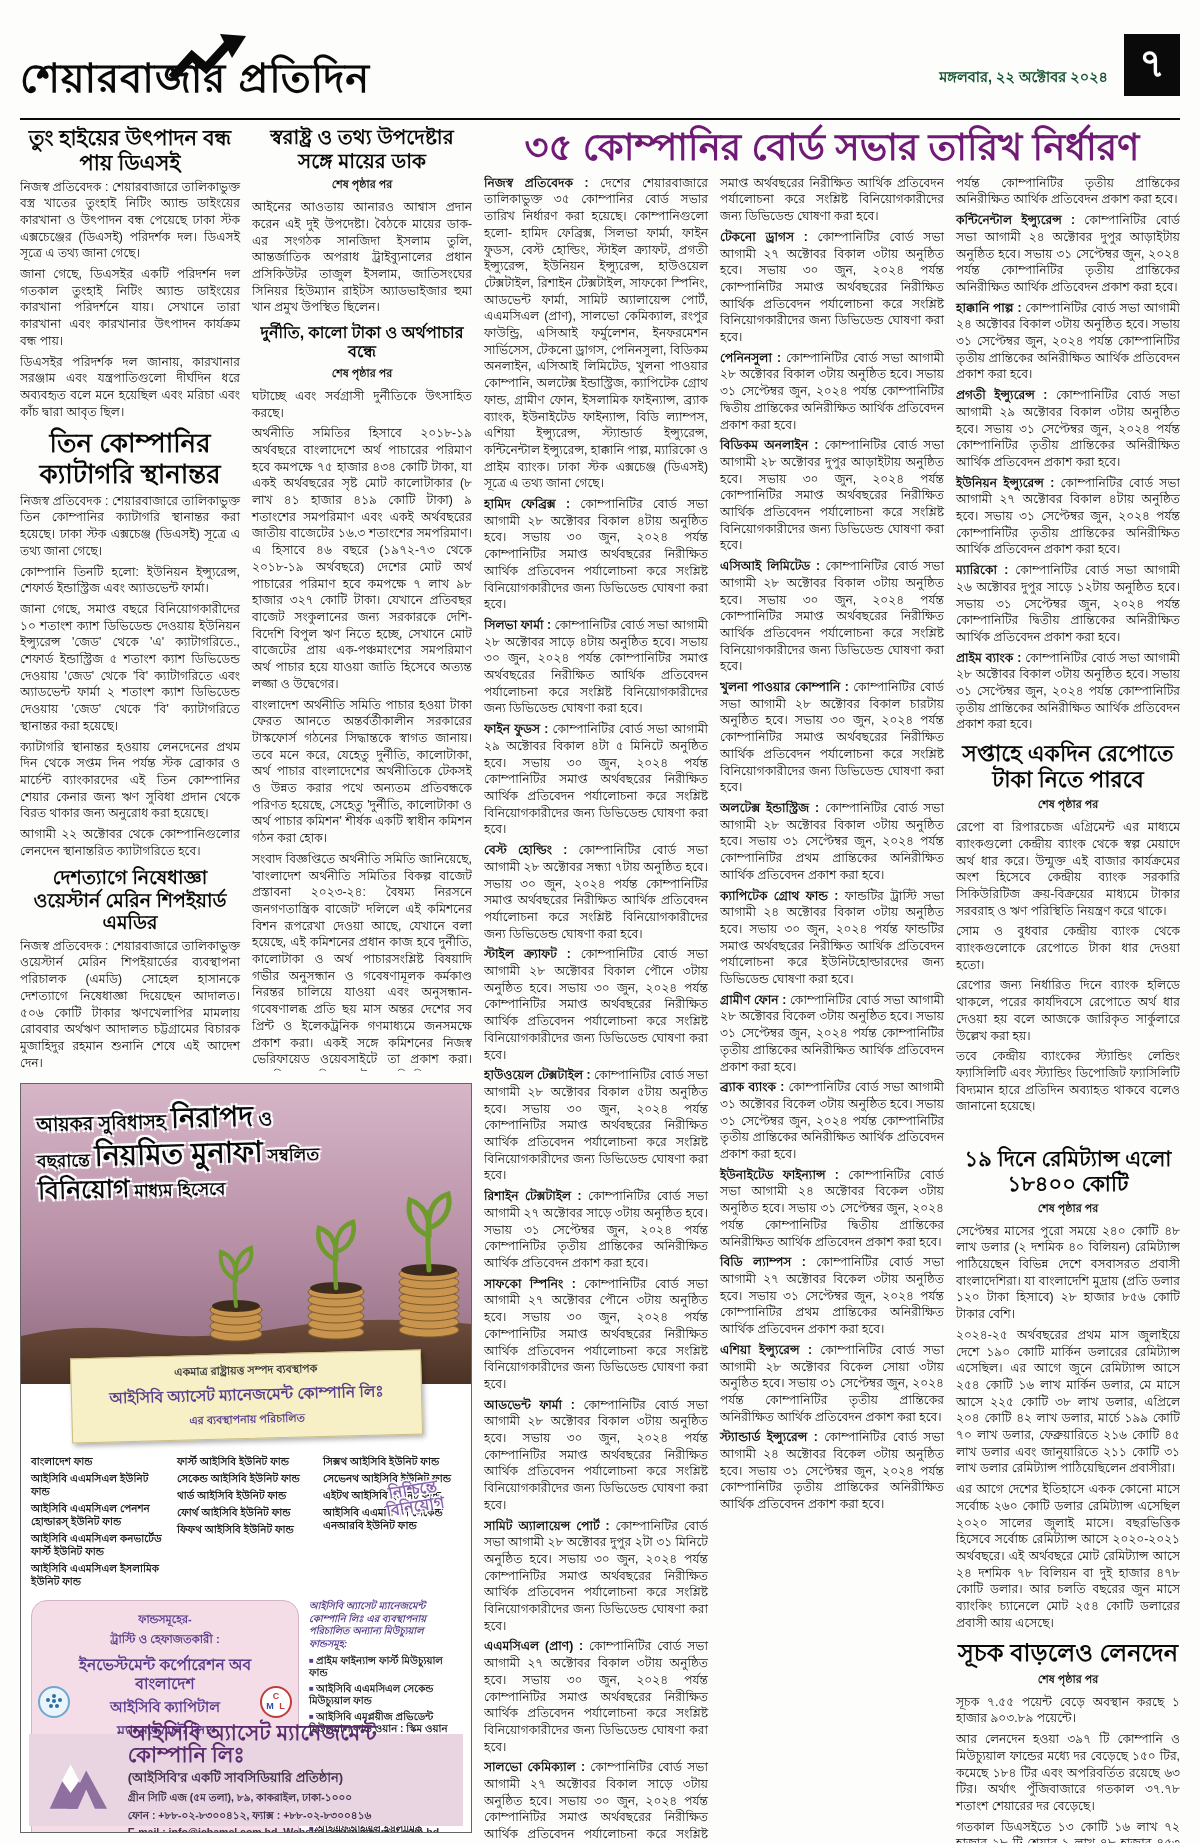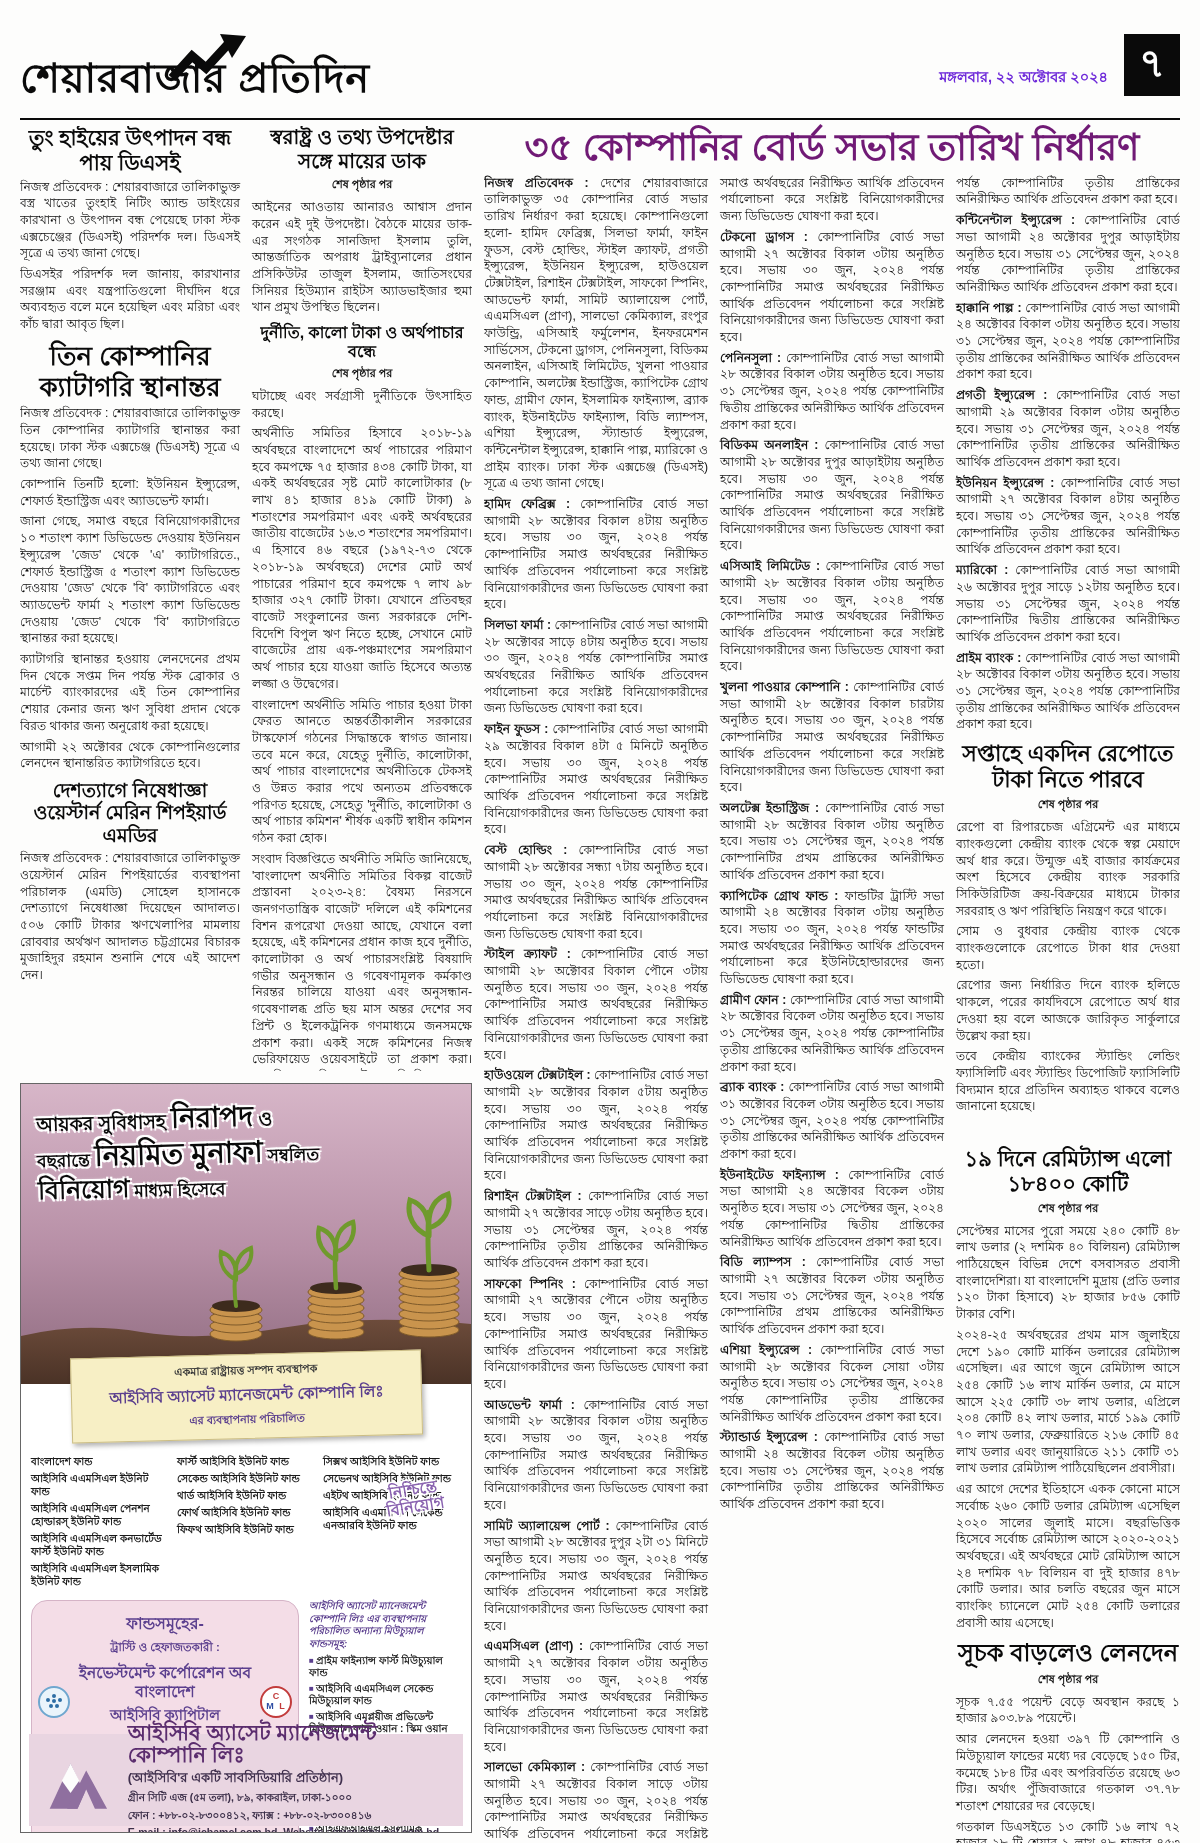--- a/index.html
+++ b/index.html
@@ -5,21 +5,21 @@
   html,body{margin:0;padding:0;background:#e9e9e9;}
   body{font-family:"Liberation Sans","DejaVu Sans",sans-serif;color:#111;}
   .page{position:relative;width:1200px;height:1843px;margin:0 auto;background:#fdfdfc;
         box-sizing:border-box;padding:10px 20px;overflow:hidden;}
   
   .masthead-row{position:relative;height:88px;border-bottom:2px solid #0a0a0a;
     display:flex;align-items:flex-end;padding-bottom:20px;}
   .logo{position:relative;display:inline-block;}
   .logo-text{font-size:40px;font-weight:800;letter-spacing:1px;color:#0a0a0a;line-height:1;}
   .logo-arrow{position:absolute;left:148px;top:-24px;}
-  .dateline{margin-left:auto;font-size:14.5px;font-weight:700;color:#6d28d9;padding-right:16px;padding-bottom:8px;}
+  .dateline{margin-left:auto;font-size:14.5px;font-weight:700;color:#14532d;padding-right:16px;padding-bottom:8px;}
   .pagenum{width:56px;height:62px;background:#0a0a0a;color:#fff;font-size:40px;font-weight:800;
     display:flex;align-items:center;justify-content:center;margin-bottom:2px;}
   
   .content{display:flex;gap:12px;margin-top:6px;}
   .left-section{width:452px;flex:none;}
   .twocol{display:flex;gap:12px;height:945px;overflow:hidden;}
   .col{width:220px;flex:none;}
   .right-section{flex:1;min-width:0;}
   .threecol{display:flex;gap:12px;height:1688px;overflow:hidden;margin-top:4px;}
   .mcol{flex:1;min-width:0;}
@@ -56,21 +56,21 @@
   .b3{font-size:11px;font-weight:700;color:#5b3f8e;margin-top:2px;}
   .ad-funds{display:flex;gap:8px;padding:12px 10px 0;}
   .ad-funds ul{list-style:none;margin:0;padding:0;flex:1;}
   .ad-funds li{font-size:10.4px;font-weight:700;color:#1a1a1a;margin:4px 0;line-height:1.25;}
   .ad-badge{position:absolute;right:12px;top:398px;transform:rotate(-9deg);
     font-size:16px;font-weight:800;color:#8a63b0;text-align:center;line-height:1.05;width:90px;
     text-shadow:-1.5px -1.5px 0 #fff,1.5px -1.5px 0 #fff,-1.5px 1.5px 0 #fff,1.5px 1.5px 0 #fff;}
   .ad-mid{display:flex;gap:10px;padding:8px 10px 0;}
   .trustee-box{width:268px;flex:none;background:#f4dde7;border:1px solid #d5b4c7;border-radius:16px;
     padding:10px 42px;text-align:center;color:#5b3f8e;position:relative;box-sizing:border-box;}
-  .t1{font-size:16px;font-weight:800;}
+  .t1{font-size:11px;font-weight:800;}
   .t2{font-size:11.5px;font-weight:800;margin-top:1px;}
   .t3{font-size:15.5px;font-weight:800;margin-top:6px;line-height:1.2;}
   .t4{font-size:14.5px;font-weight:800;margin-top:3px;}
   .t5{font-size:9px;font-style:italic;font-weight:700;margin-top:8px;color:#6d5390;}
   .t6,.t7{font-size:9px;font-style:italic;font-weight:700;color:#6d5390;}
   .t-logo{position:absolute;top:84px;}
   .t-logo.left{left:5px;} .t-logo.right{right:5px;}
   .other-funds{flex:1;min-width:0;}
   .of-head{font-size:9.8px;font-style:italic;font-weight:700;color:#5b3f8e;line-height:1.3;margin-bottom:4px;}
   .other-funds ul{list-style:none;margin:0;padding:0;}
@@ -102,20 +102,21 @@
   <div class="content">
 
     <div class="left-section">
       <div class="twocol">
 
         <div class="col">
           <div class="article">
             <h2 class="hl hl-1">তুং হাইয়ের উৎপাদন বন্ধ পায় ডিএসই</h2>
             <div>
                 <p class="para">নিজস্ব প্রতিবেদক : শেয়ারবাজারে তালিকাভুক্ত বস্ত্র খাতের তুংহাই নিটিং অ্যান্ড ডাইংয়ের কারখানা ও উৎপাদন বন্ধ পেয়েছে ঢাকা স্টক এক্সচেঞ্জের (ডিএসই) পরিদর্শক দল। ডিএসই সূত্রে এ তথ্য জানা গেছে।</p>
+                <p class="para">জানা গেছে, ডিএসইর একটি পরিদর্শন দল গতকাল তুংহাই নিটিং অ্যান্ড ডাইংয়ের কারখানা পরিদর্শনে যায়। সেখানে তারা কারখানা এবং কারখানার উৎপাদন কার্যক্রম বন্ধ পায়।</p>
                 <p class="para">ডিএসইর পরিদর্শক দল জানায়, কারখানার সরঞ্জাম এবং যন্ত্রপাতিগুলো দীর্ঘদিন ধরে অব্যবহৃত বলে মনে হয়েছিল এবং মরিচা এবং কাঁচ দ্বারা আবৃত ছিল।</p>
               </div>
           </div>
           <div class="article">
             <h2 class="hl hl-2">তিন কোম্পানির ক্যাটাগরি স্থানান্তর</h2>
             <div>
                 <p class="para">নিজস্ব প্রতিবেদক : শেয়ারবাজারে তালিকাভুক্ত তিন কোম্পানির ক্যাটাগরি স্থানান্তর করা হয়েছে। ঢাকা স্টক এক্সচেঞ্জ (ডিএসই) সূত্রে এ তথ্য জানা গেছে।</p>
                 <p class="para">কোম্পানি তিনটি হলো: ইউনিয়ন ইন্স্যুরেন্স, শেফার্ড ইন্ডাস্ট্রিজ এবং অ্যাডভেন্ট ফার্মা।</p>
                 <p class="para">জানা গেছে, সমাপ্ত বছরে বিনিয়োগকারীদের ১০ শতাংশ ক্যাশ ডিভিডেন্ড দেওয়ায় ইউনিয়ন ইন্স্যুরেন্স 'জেড' থেকে 'এ' ক্যাটাগরিতে., শেফার্ড ইন্ডাস্ট্রিজ ৫ শতাংশ ক্যাশ ডিভিডেন্ড দেওয়ায় 'জেড' থেকে 'বি' ক্যাটাগরিতে এবং অ্যাডভেন্ট ফার্মা ২ শতাংশ ক্যাশ ডিভিডেন্ড দেওয়ায় 'জেড' থেকে 'বি' ক্যাটাগরিতে স্থানান্তর করা হয়েছে।</p>
                 <p class="para">ক্যাটাগরি স্থানান্তর হওয়ায় লেনদেনের প্রথম দিন থেকে সপ্তম দিন পর্যন্ত স্টক ব্রোকার ও মার্চেন্ট ব্যাংকারদের এই তিন কোম্পানির শেয়ার কেনার জন্য ঋণ সুবিধা প্রদান থেকে বিরত থাকার জন্য অনুরোধ করা হয়েছে।</p>

